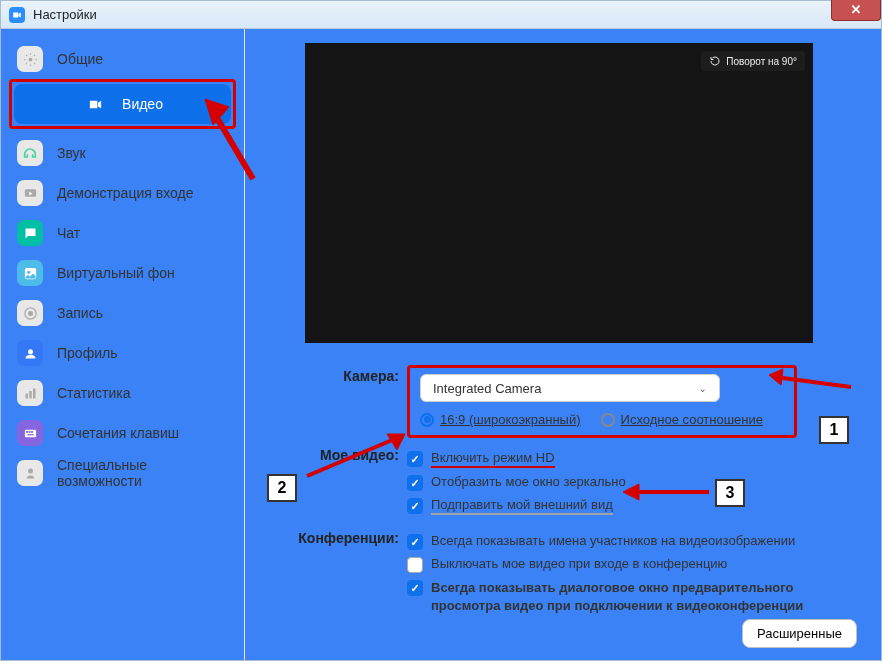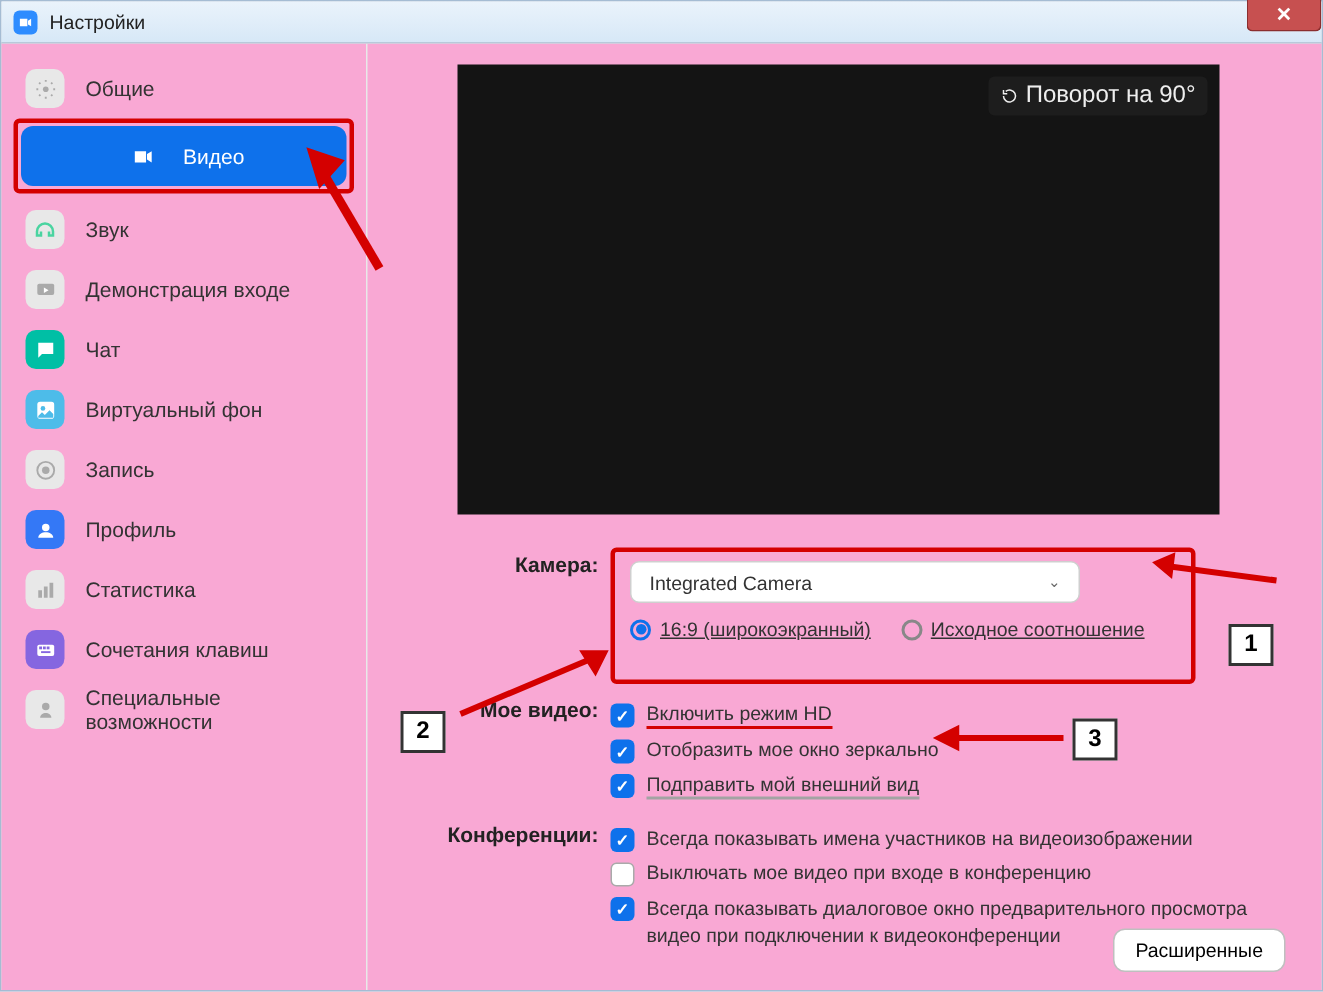--- a/index.html
+++ b/index.html
@@ -2,37 +2,37 @@
 <html><head>
 <meta charset="utf-8">
 <style>
   * { box-sizing: border-box; font-family: Arial, sans-serif; }
   html,body { margin:0; padding:0; }
   .window { width:882px; height:661px; background:#f0f0f0; position:relative; border:1px solid #a5bcd3; }
   .titlebar { height:28px; background:linear-gradient(#eaf3fb,#d7e8f7); display:flex; align-items:center; font-size:13px; color:#222; border-bottom:1px solid #b8c9da; position:relative; }
   .titlebar .appicon { width:16px; height:16px; background:#2d8cff; border-radius:4px; margin:0 8px; display:flex; align-items:center; justify-content:center; }
   .titlebar .appicon svg { width:10px; height:10px; fill:white; }
   .closebtn { position:absolute; right:0; top:-2px; width:50px; height:22px; background:#c75050; border:1px solid #8b2e2e; border-top:none; border-radius:0 0 4px 4px; display:flex; align-items:center; justify-content:center; color:white; font-size:13px; font-weight:bold; }
-  .body { display:flex; height:calc(100% - 28px); background:#f9a8d4; }
+  .body { display:flex; height:calc(100% - 28px); background:#3b82f6; }
   .sidebar { width:244px; border-right:1px solid #e8e8e8; padding:10px 8px; }
   .side-outline { border:3px solid #d40000; border-radius:4px; padding:2px; margin-bottom:4px; }
   .side-item { height:40px; display:flex; align-items:center; font-size:14px; color:#333; border-radius:8px; padding:0 8px; cursor:pointer; }
   .side-item .icon-wrap { width:26px; height:26px; border-radius:7px; margin-right:14px; display:flex; align-items:center; justify-content:center; color:white; flex-shrink:0; }
   .side-item.selected { background:#0e71eb; color:white;justify-content:center; }
   .side-item.selected .icon-wrap { background:transparent; }
   .content { flex:1; position:relative; padding:14px 24px 14px 24px; overflow:hidden; }
   .preview { width:508px; height:300px; background:#141414; margin-left:36px; position:relative; }
-  .rotate-btn { position:absolute; top:8px; right:8px; background:rgba(30,30,30,.85); color:#eee; font-size:16px; padding:4px 8px; border-radius:4px; display:flex; align-items:center; gap:5px; }
+  .rotate-btn { position:absolute; top:8px; right:8px; background:rgba(30,30,30,.85); color:#eee; font-size:10px; padding:4px 8px; border-radius:4px; display:flex; align-items:center; gap:5px; }
   .rotate-btn svg { width:12px; height:12px; fill:none; stroke:#eee; stroke-width:2; }
 
   .form-area { margin-top:22px; font-size:14px; color:#333; }
   .row { display:flex; align-items:flex-start; margin-bottom:6px; }
   .row-label { width:138px; text-align:right; font-weight:bold; font-size:14px; color:#222; padding-right:8px; line-height:22px; }
   .row-body { flex:1; }
-  .camera-box { border:3px solid #d40000; border-radius:4px; padding:6px 10px 26px; width:390px; }
+  .camera-box { border:3px solid #d40000; border-radius:4px; padding:6px 10px 8px; width:390px; }
   .select { width:300px; height:28px; border:1px solid #cfcfcf; border-radius:6px; padding:0 12px; font-size:13px; display:flex; align-items:center; justify-content:space-between; background:white; }
   .select .chev { font-size:10px; color:#666; }
   .radio-row { display:flex; gap:20px; margin-top:10px; font-size:13px;text-decoration:underline; }
   .radio { display:flex; align-items:center; gap:6px; }
   .radio .dot { width:14px; height:14px; border:2px solid #0e71eb; border-radius:50%; display:flex; align-items:center; justify-content:center; }
   .radio .dot-empty { border-color:#888; }
   .radio .inner { width:7px; height:7px; background:#0e71eb; border-radius:50%; }
   .check-row { display:flex; align-items:flex-start; gap:8px; margin:6px 0; font-size:13px; }
   .chk { width:16px; height:16px; border-radius:4px; flex-shrink:0; display:flex; align-items:center; justify-content:center; margin-top:1px; }
   .chk.on { background:#0e71eb; }
@@ -231,21 +231,21 @@
             <div class="check-row">
               <span class="chk on"></span>
               <span>Всегда показывать имена участников на видеоизображении</span>
             </div>
             <div class="check-row">
               <span class="chk off"></span>
               <span>Выключать мое видео при входе в конференцию</span>
             </div>
             <div class="check-row">
               <span class="chk on"></span>
-              <span style="max-width:420px; line-height:1.35;">Всегда показывать диалоговое окно предварительного просмотра видео при подключении к видеоконференции</span>
+              <span style="max-width:420px; line-height:1.35;font-weight:bold;">Всегда показывать диалоговое окно предварительного просмотра видео при подключении к видеоконференции</span>
             </div>
           </div>
         </div>
       </div>
 
       <button class="advanced-btn">Расширенные</button>
 
       <div class="ann-box" style="left:574px; top:387px; width:30px; height:28px;">1</div>
       <div class="ann-box" style="left:22px; top:445px; width:30px; height:28px;">2</div>
       <div class="ann-box" style="left:470px; top:450px; width:30px; height:28px;">3</div>

